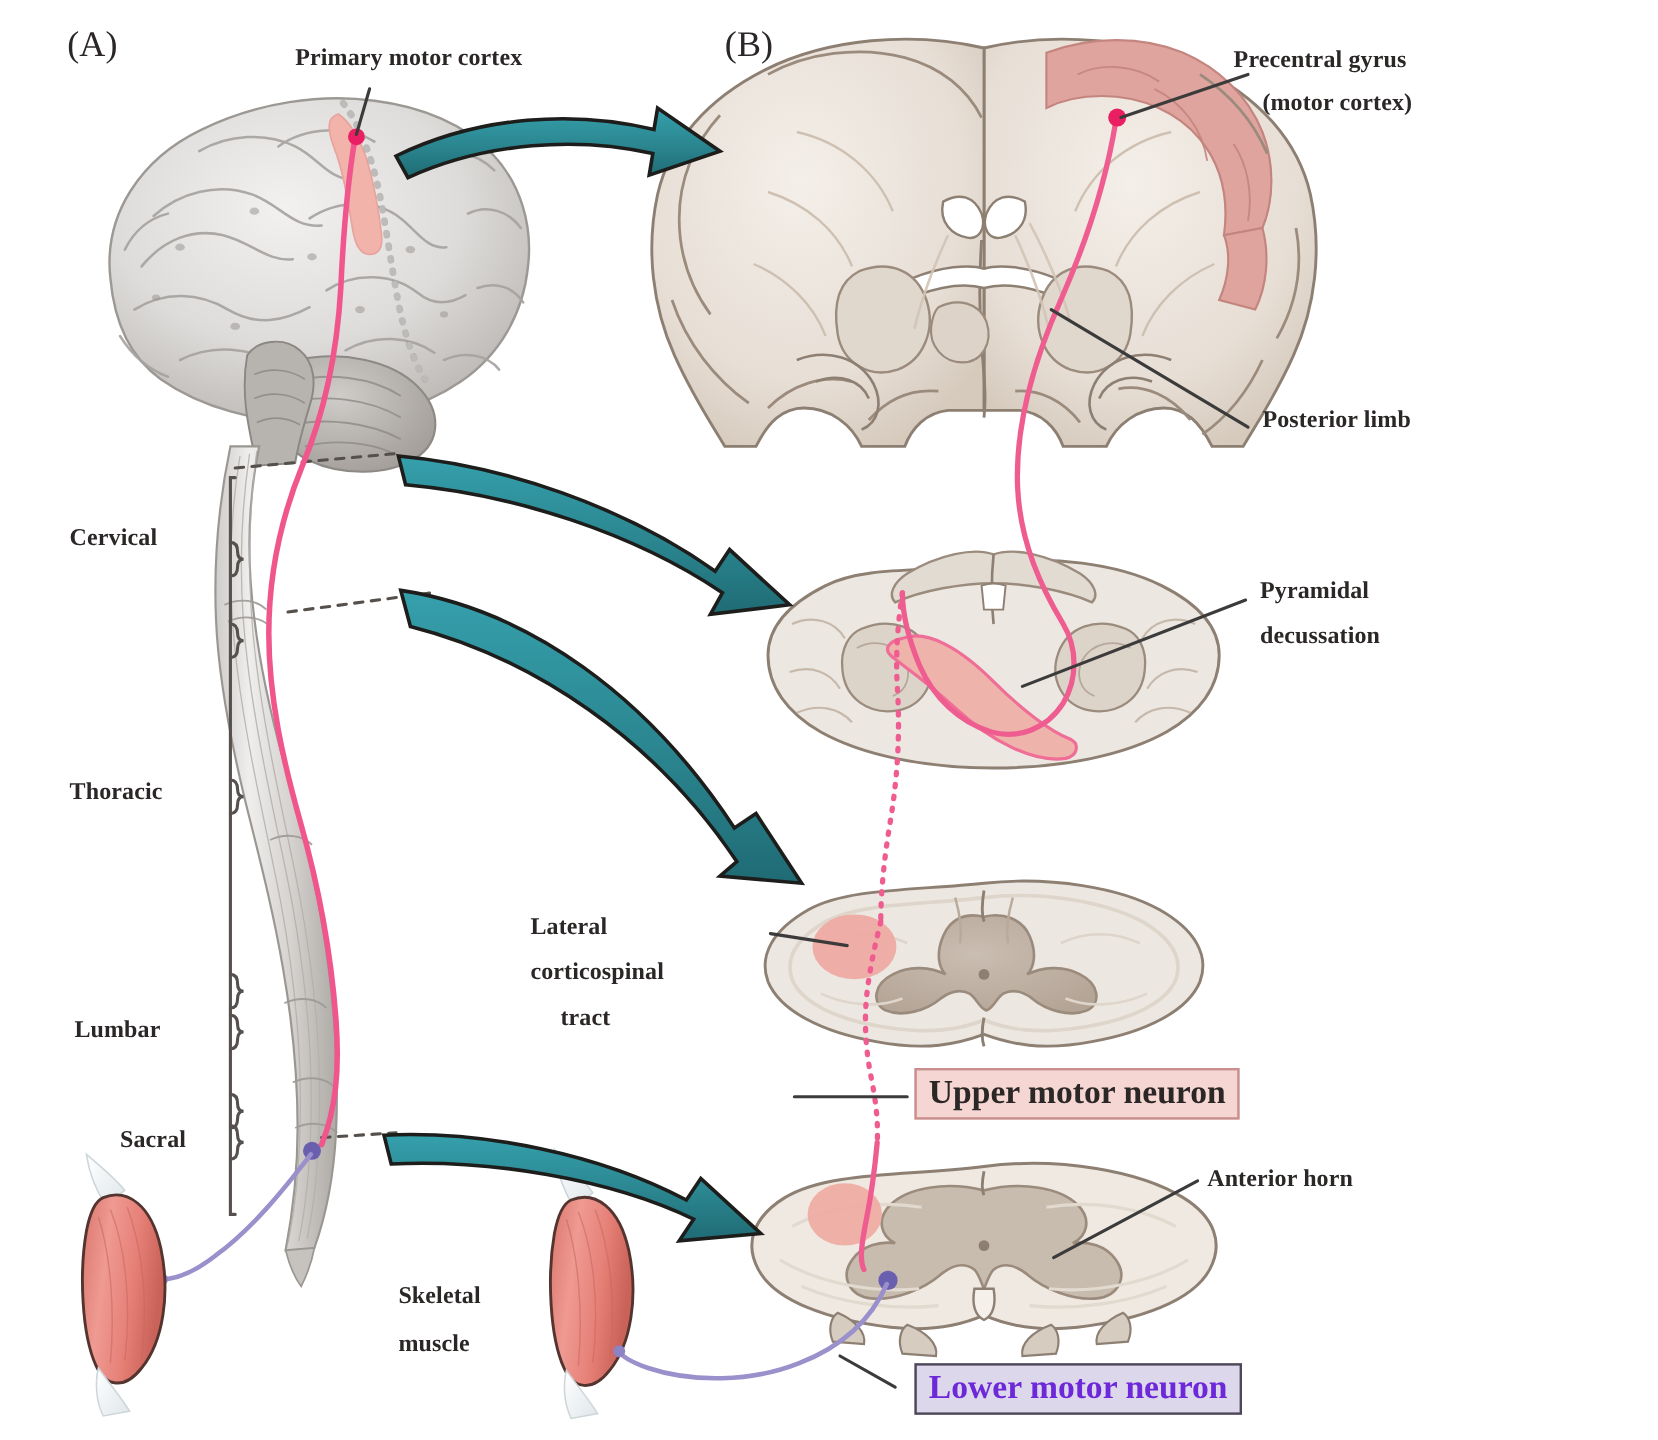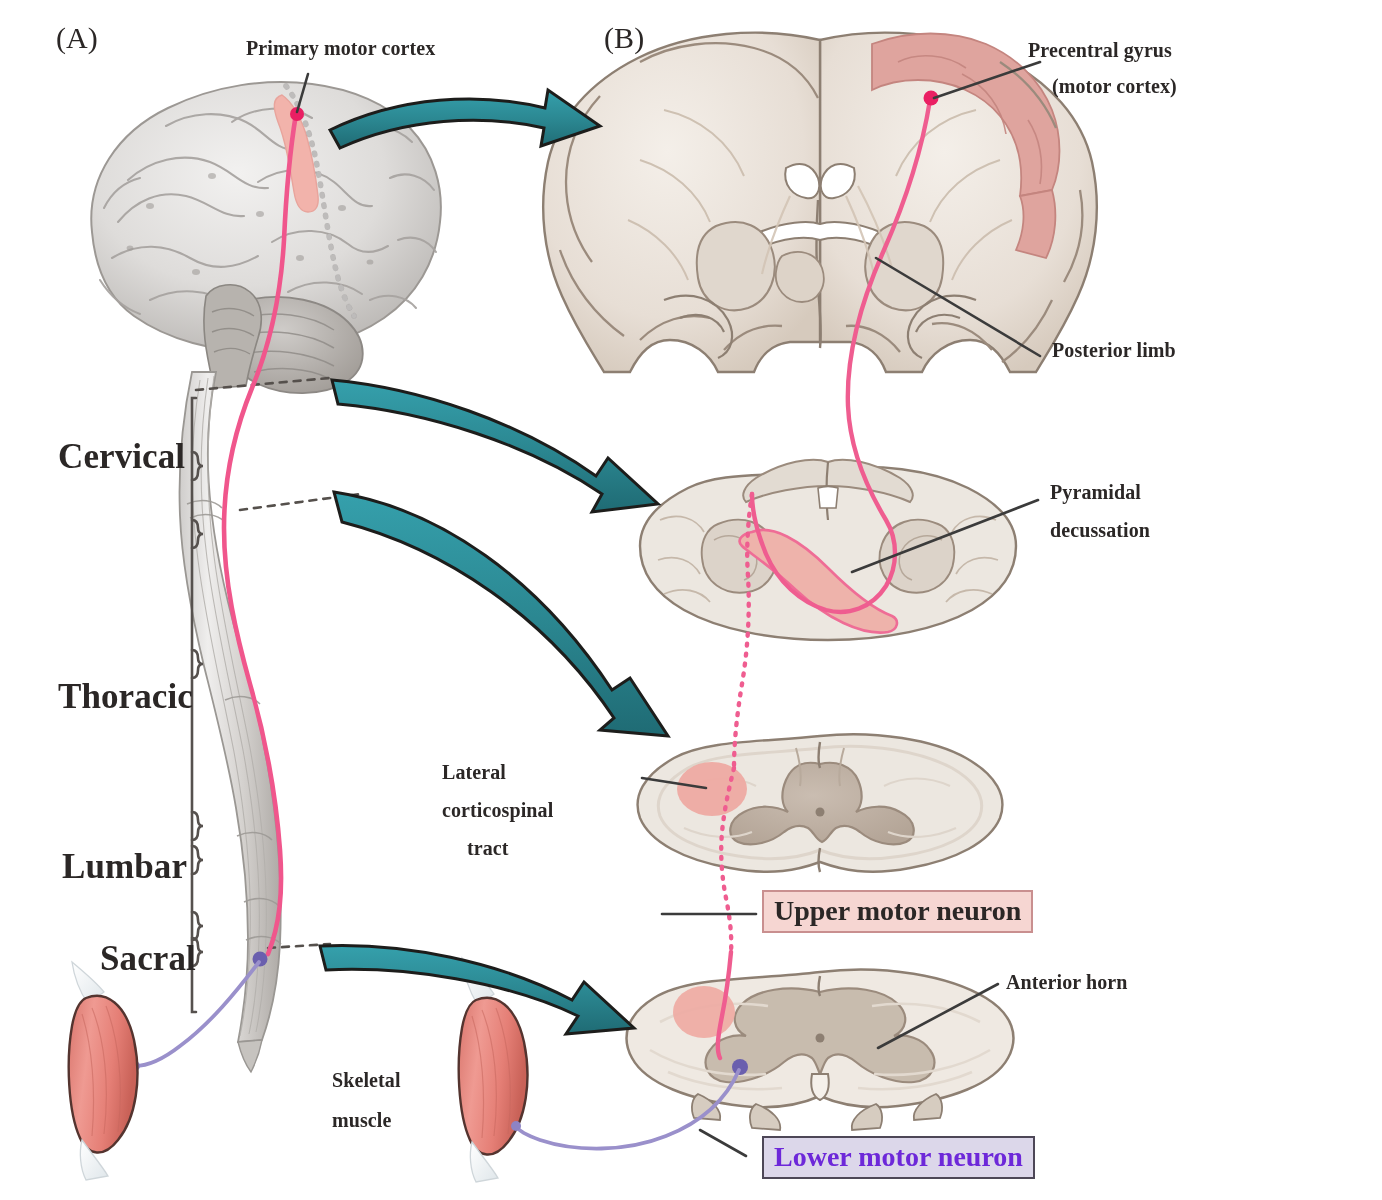--- a/index.html
+++ b/index.html
@@ -15,21 +15,21 @@
     position:absolute;
     font-family:"Liberation Serif","DejaVu Serif",serif;
     color:#2b2726;
     line-height:1.06;
     white-space:pre;
     font-weight:700;
     letter-spacing:.1px;
   }
   .panel-tag{font-size:30px;font-weight:400;}
   .lbl-lg{font-size:20px;}
-  .lbl-md{font-size:35px;}
+  .lbl-md{font-size:20px;}
   .box-lbl{
     position:absolute;
     font-family:Liberation Serif, serif;
     font-size:28px;font-weight:700;
     padding:4px 10px 6px 10px;
     border:2px solid #4a4446;
     white-space:pre;
     line-height:1.05;
   }
   .box-umn{background:#f6d6d2;border-color:#c98f8f;color:#2b2726;}
@@ -499,17 +499,17 @@
 
   <div class="lbl lbl-lg" style="left:1006px;top:972px;">Anterior horn</div>
 
   <div class="lbl lbl-lg" style="left:332px;top:1070px;">Skeletal</div>
   <div class="lbl lbl-lg" style="left:332px;top:1110px;">muscle</div>
 
   <div class="box-lbl box-umn" style="left:762px;top:890px;">Upper motor neuron</div>
   <div class="box-lbl box-lmn" style="left:762px;top:1136px;">Lower motor neuron</div>
 
   <div class="lbl lbl-md" style="left:58px;top:438px;">Cervical</div>
-  <div class="lbl lbl-md" style="left:58px;top:650px;margin-top:28px;">Thoracic</div>
+  <div class="lbl lbl-md" style="left:58px;top:650px;">Thoracic</div>
   <div class="lbl lbl-md" style="left:62px;top:848px;">Lumbar</div>
   <div class="lbl lbl-md" style="left:100px;top:940px;">Sacral</div>
 
 </div>
 
 </body></html>

